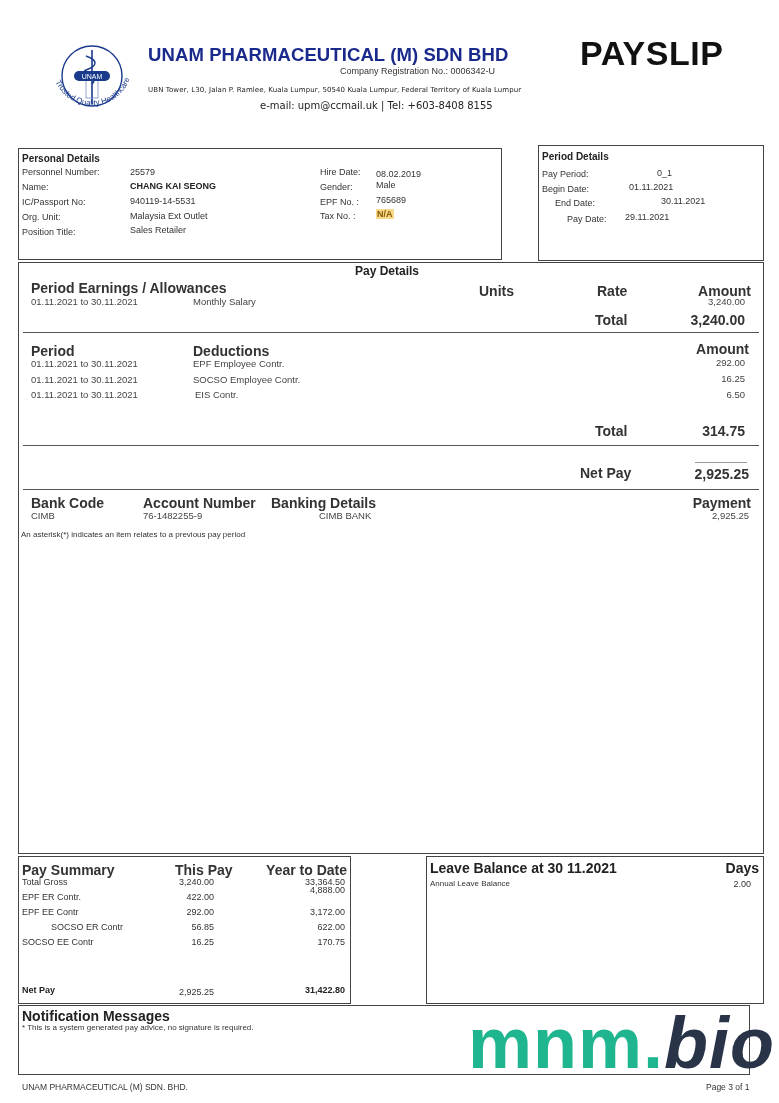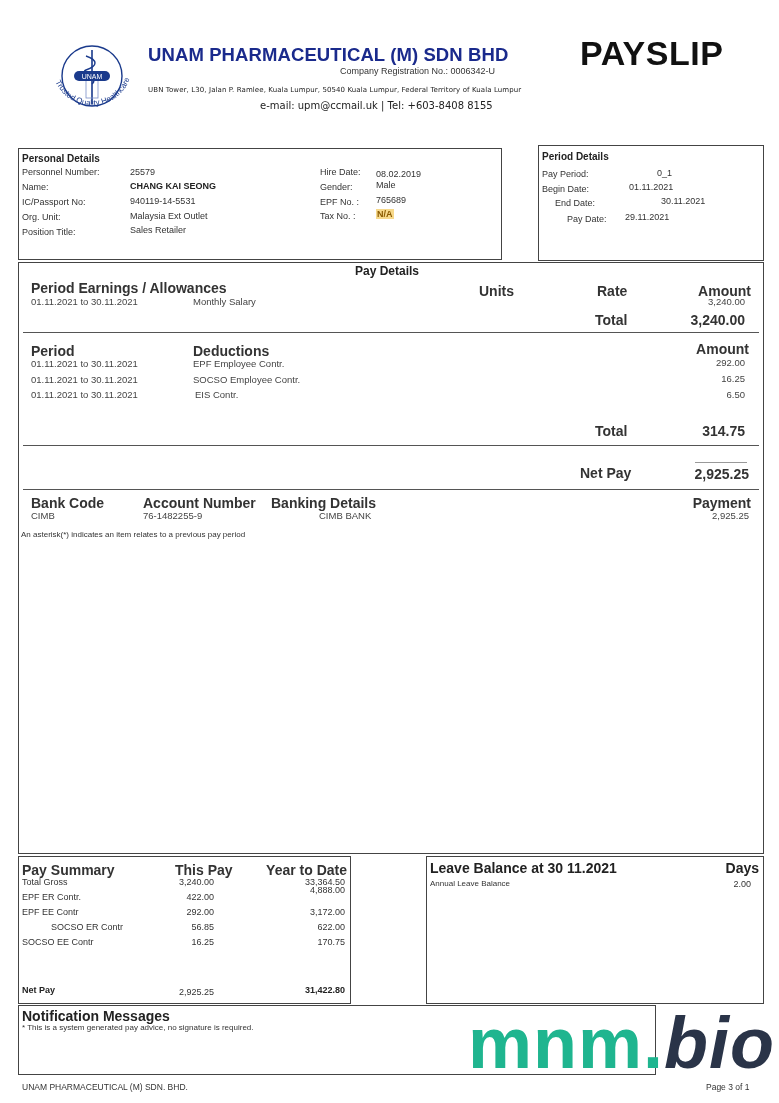--- a/index.html
+++ b/index.html
@@ -28,21 +28,21 @@
   
   .main { left: 18px; top: 262px; width: 746px; height: 592px; }
   .hr { position: absolute; left: 4px; right: 4px; height: 0; border-top: 1.5px solid #555; }
   .hd { font-size: 14px; font-weight: bold; color: #333; white-space: nowrap; }
   .cell { font-size: 9.5px; color: #444; white-space: nowrap; }
   .r { text-align: right; }
 
   
   .summary { left: 18px; top: 856px; width: 333px; height: 148px; }
   .leave { left: 426px; top: 856px; width: 338px; height: 148px; }
-  .notif { left: 18px; top: 1005px; width: 638px; height: 70px; }
+  .notif { left: 18px; top: 1005px; width: 732px; height: 70px; }
   .watermark { left: 468px; top: 1002px; font-size: 72px; font-weight: bold; white-space: nowrap; letter-spacing: 1px; }
   .wm-a { color: #1fb58f; }
   .wm-b { color: #2a3448; font-style: italic; }
   .footer-left { left: 22px; top: 1082px; font-size: 8.5px; color: #333; }
   .footer-right { left: 706px; top: 1082px; font-size: 8.5px; color: #333; }
 </style>
 </head>
 <body>
 
 <div class="abs logo">

